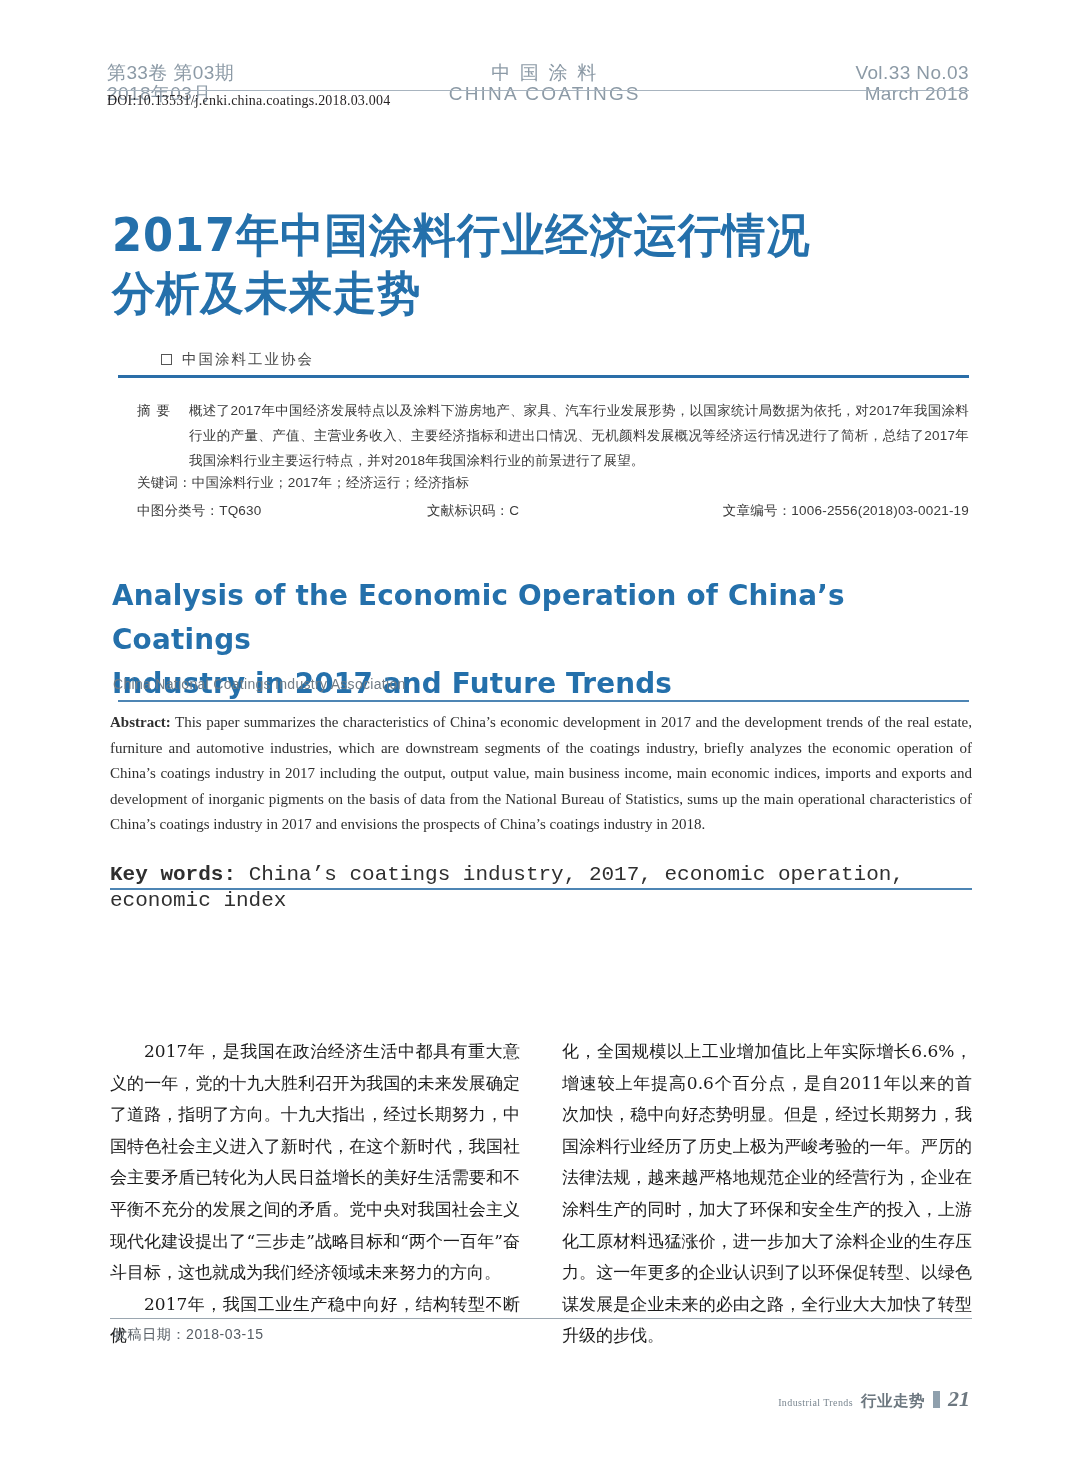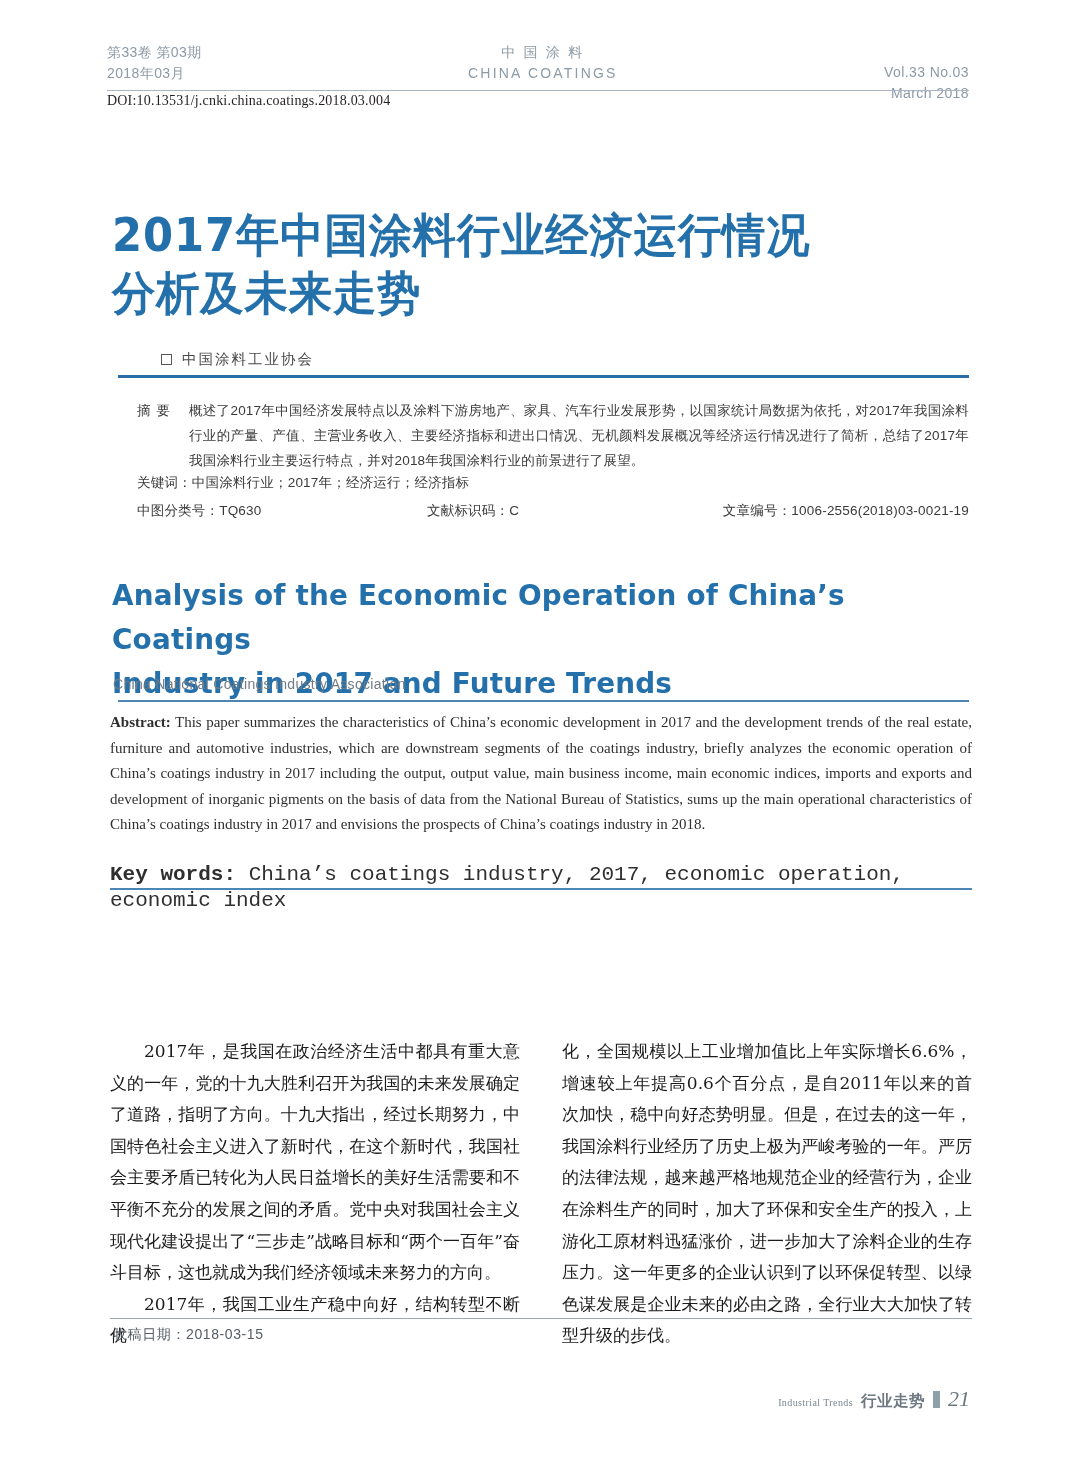--- a/index.html
+++ b/index.html
@@ -25,23 +25,23 @@
   }
 
   
   .runhead {
     position: absolute;
     left: 107px;
     top: 42px;
     width: 862px;
     display: flex;
     justify-content: space-between;
-    align-items: flex-start;
+    align-items: flex-end;
     color: #8c9aa6;
-    font-size: 14px;
+    font-size: 19px;
     line-height: 21px;
     letter-spacing: 0.4px;
   }
   .runhead .col { white-space: nowrap; }
   .runhead .center { text-align: center; letter-spacing: 2.2px; }
   .runhead .right { text-align: right; margin-top: 20px; }
   .runhead-rule {
     position: absolute;
     left: 107px;
     top: 90px;
@@ -261,21 +261,21 @@
     display: inline-block;
     width: 7px;
     height: 17px;
     background: #8fa0ad;
     position: relative;
     top: 2px;
   }
   .footer-brand .pg {
     font-family: "Liberation Serif", serif;
     font-style: italic;
-    font-weight: normal;
+    font-weight: bold;
     font-size: 22px;
     color: #6d7880;
   }
 </style>
 </head>
 <body>
 
 <div class="page">
 
   <div class="runhead">
@@ -331,21 +331,21 @@
     <b>Key words:</b><span> China’s coatings industry, 2017, economic operation, economic index</span>
   </div>
   <div class="rule-blue thin" style="top:888px;left:110px;width:862px;"></div>
 
   <div class="body-cols">
     <div class="body-col">
       <p class="indent">2017年，是我国在政治经济生活中都具有重大意义的一年，党的十九大胜利召开为我国的未来发展确定了道路，指明了方向。十九大指出，经过长期努力，中国特色社会主义进入了新时代，在这个新时代，我国社会主要矛盾已转化为人民日益增长的美好生活需要和不平衡不充分的发展之间的矛盾。党中央对我国社会主义现代化建设提出了“三步走”战略目标和“两个一百年”奋斗目标，这也就成为我们经济领域未来努力的方向。</p>
       <p class="indent">2017年，我国工业生产稳中向好，结构转型不断优</p>
     </div>
     <div class="body-col">
-      <p>化，全国规模以上工业增加值比上年实际增长6.6%，增速较上年提高0.6个百分点，是自2011年以来的首次加快，稳中向好态势明显。但是，在过去的这一年，我国涂料行业经历了历史上极为严峻考验的一年。严厉的法律法规，越来越严格地规范企业的经营行为，企业在涂料生产的同时，加大了环保和安全生产的投入，上游化工原材料迅猛涨价，进一步加大了涂料企业的生存压力。这一年更多的企业认识到了以环保促转型、以绿色谋发展是企业未来的必由之路，全行业大大加快了转型升级的步伐。</p>
+      <p>化，全国规模以上工业增加值比上年实际增长6.6%，增速较上年提高0.6个百分点，是自2011年以来的首次加快，稳中向好态势明显。但是，经过长期努力，我国涂料行业经历了历史上极为严峻考验的一年。严厉的法律法规，越来越严格地规范企业的经营行为，企业在涂料生产的同时，加大了环保和安全生产的投入，上游化工原材料迅猛涨价，进一步加大了涂料企业的生存压力。这一年更多的企业认识到了以环保促转型、以绿色谋发展是企业未来的必由之路，全行业大大加快了转型升级的步伐。</p>
     </div>
   </div>
 
   <div class="foot-rule"></div>
   <div class="received">收稿日期：2018-03-15</div>
   <div class="footer-brand">
     <span class="en">Industrial Trends</span>
     <span class="cn">行业走势</span>
     <span class="bar"></span>
     <span class="pg">21</span>

